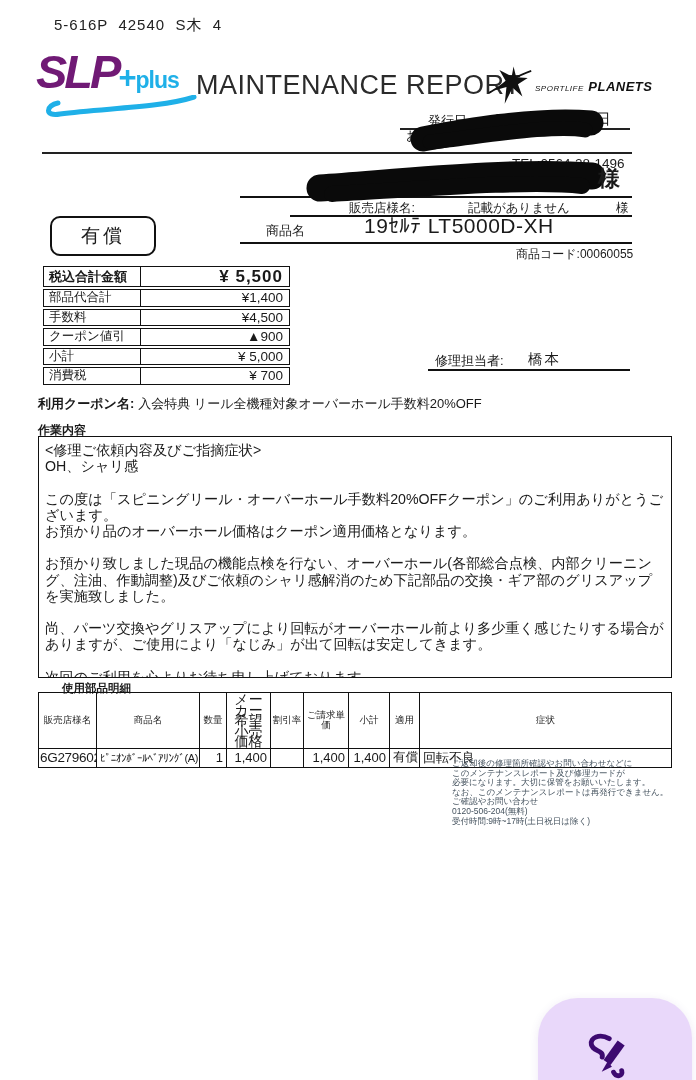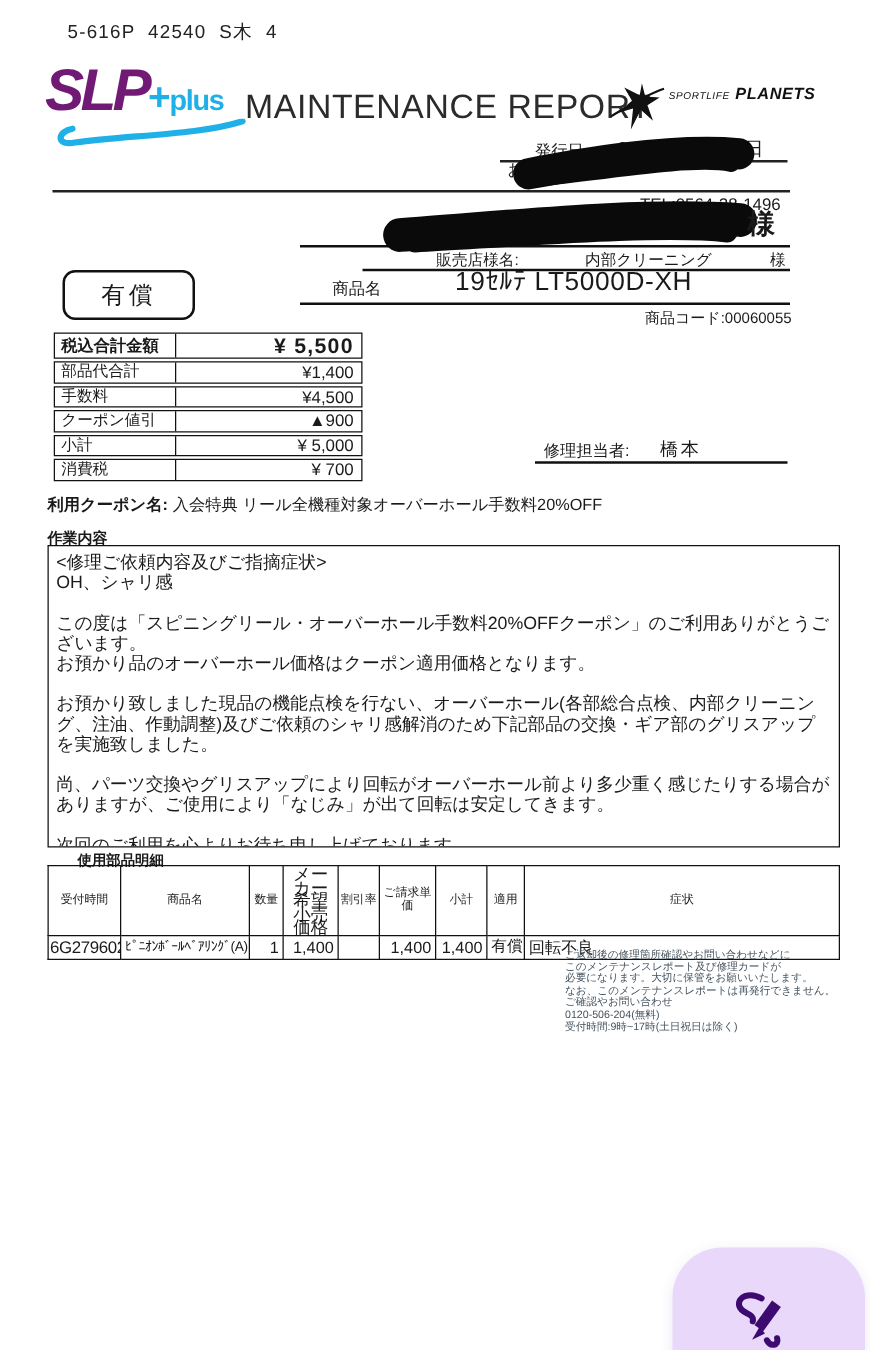--- a/index.html
+++ b/index.html
@@ -13,21 +13,21 @@
   .doc-number { left:54px; top:16px; font-size:15px; letter-spacing:1px; color:#222; white-space:pre; }
 
   .slp-logo { left:36px; top:48px; width:200px; height:70px; }
   .slp-main { font-size:47px; font-weight:bold; font-style:italic; color:#701a75; letter-spacing:-3px; line-height:1; }
   .slp-plus { font-size:23px; font-weight:bold; color:#1fb0e8; letter-spacing:-1px; }
   .slp-plus .plus-sign { font-size:31px; font-style:normal; }
   .slp-swoosh { position:absolute; left:6px; top:47px; }
 
   .report-title { left:196px; top:70px; font-size:27px; color:#2b2b2b; letter-spacing:0.5px; white-space:nowrap; }
 
-  .brand { left:487px; top:66px; display:flex; align-items:flex-start; gap:2px; }
+  .brand { left:487px; top:66px; display:flex; align-items:center; gap:2px; }
   .brand-text { white-space:nowrap; font-style:italic; }
   .brand-sportlife { font-size:8px; color:#111; letter-spacing:0.5px; }
   .brand-planets { font-size:13px; font-weight:bold; color:#111; letter-spacing:0.5px; }
 
   .issue-label { left:428px; top:112px; font-size:13px; }
   .issue-date { left:494px; top:110px; font-size:15px; letter-spacing:0.5px; }
 
   .redacted-frag { left:406px; top:127px; font-size:13px; z-index:1; }
   .scribble { z-index:2; }
 
@@ -125,21 +125,21 @@
 
   <div class="abs tel">TEL:0564-28-1496</div>
   <svg class="abs scribble" style="left:300px; top:158px;" width="312" height="48" viewBox="0 0 312 48">
     <path d="M20 30 C 95 25 210 12 292 18" stroke="#0a0a0a" stroke-width="27" fill="none" stroke-linecap="round"></path>
     <path d="M32 36 C 120 31 230 22 282 28" stroke="#0a0a0a" stroke-width="16" fill="none" stroke-linecap="round"></path>
   </svg>
   <div class="abs cust-sama">様</div>
   <div class="hr2" style="left:240px; top:196px; width:392px;"></div>
 
   <div class="abs dealer-label">販売店様名:</div>
-  <div class="abs dealer-value">内部クリーニング</div>
+  <div class="abs dealer-value">記載がありません</div>
   <div class="abs dealer-sama">様</div>
   <div class="hr2" style="left:290px; top:215px; width:342px;"></div>
 
   <div class="abs paid-badge">有償</div>
   <div class="abs prod-label">商品名</div>
   <div class="abs prod-name">19ｾﾙﾃ LT5000D-XH</div>
   <div class="hr2" style="left:240px; top:242px; width:392px;"></div>
   <div class="abs prod-code">商品コード:00060055</div>
 
   <div class="abs price-table">
@@ -200,21 +200,21 @@
         <col style="width:27px">
         <col style="width:44px">
       <col style="width:33px">
         <col style="width:45px">
         <col style="width:41px">
         <col style="width:30px">
         <col>
     </colgroup>
     <tbody>
         <tr>
-      <th>受付時間</th>
+      <th>販売店様名</th>
       <th>商品名</th>
       <th>数量</th>
       <th class="small">メーカー希望小売価格</th>
       <th>割引率</th>
       <th>ご請求単価</th>
       <th>小計</th>
       <th>適用</th>
       <th>症状</th>
     </tr>
     <tr>

